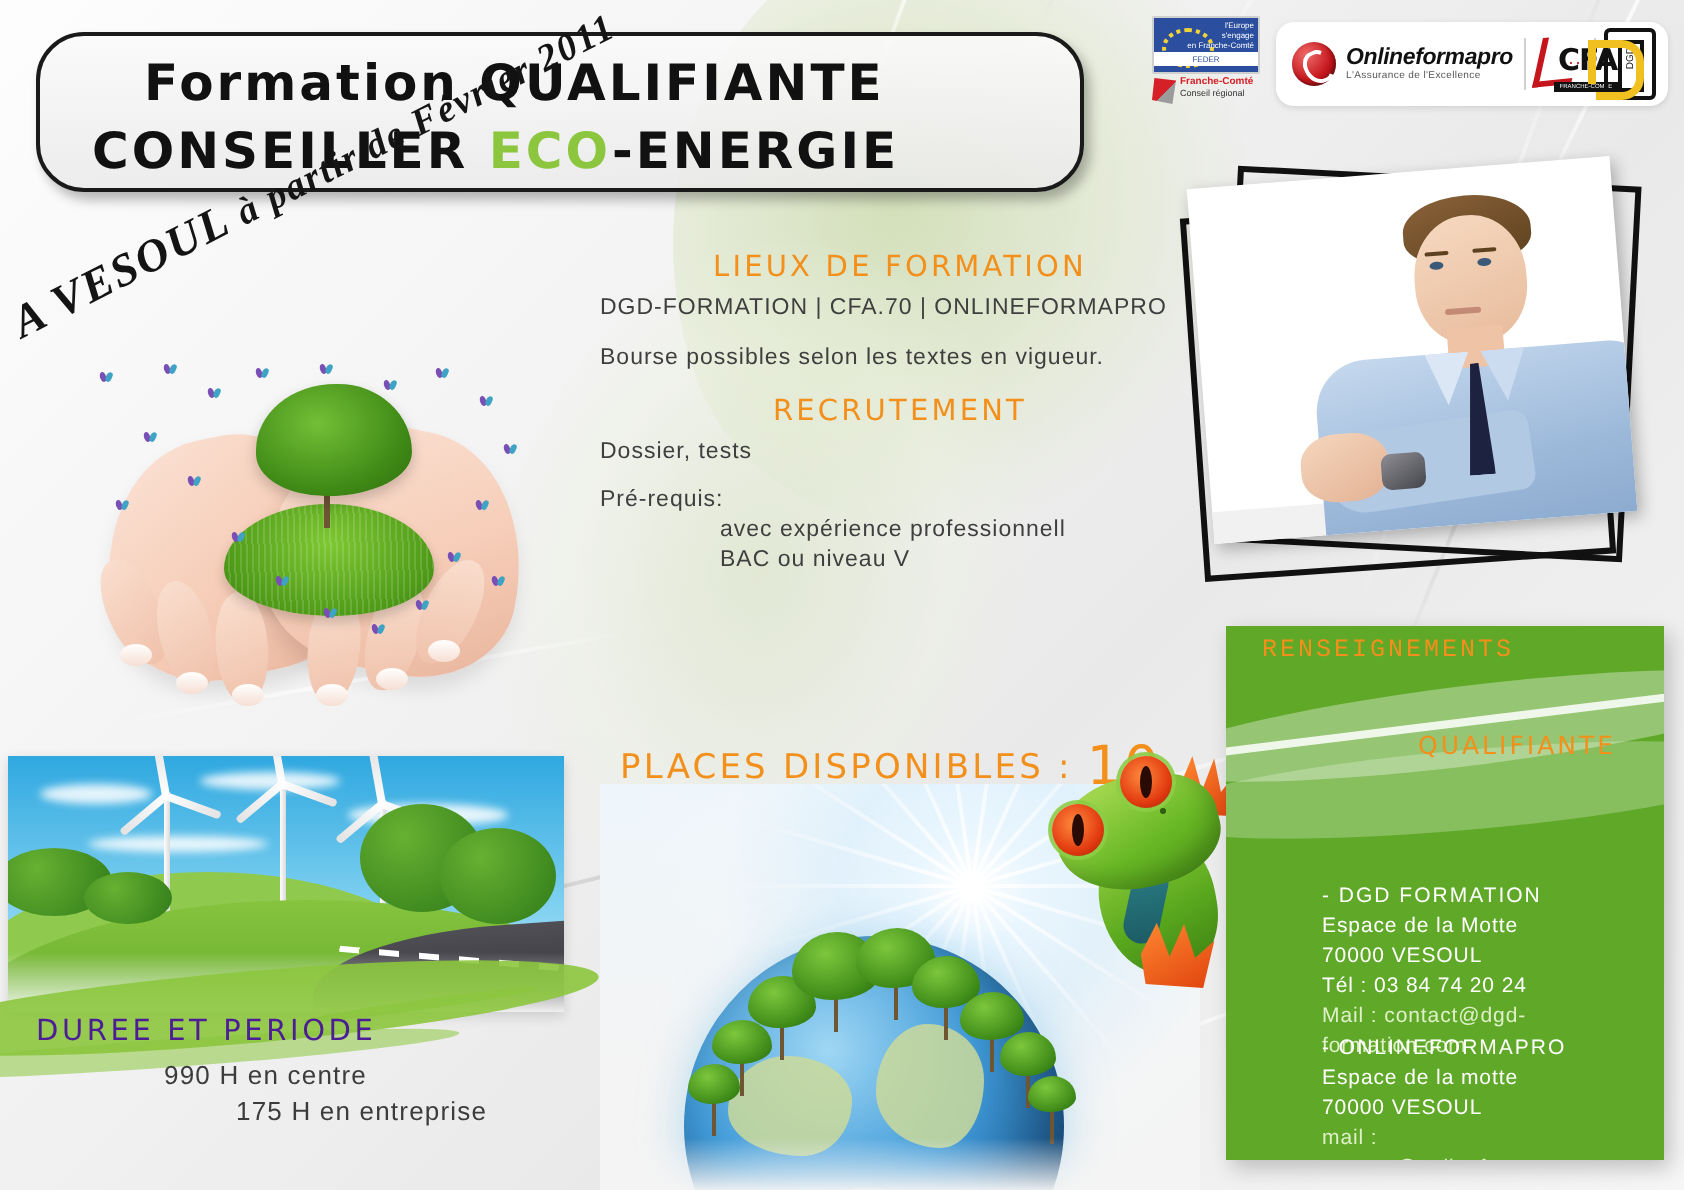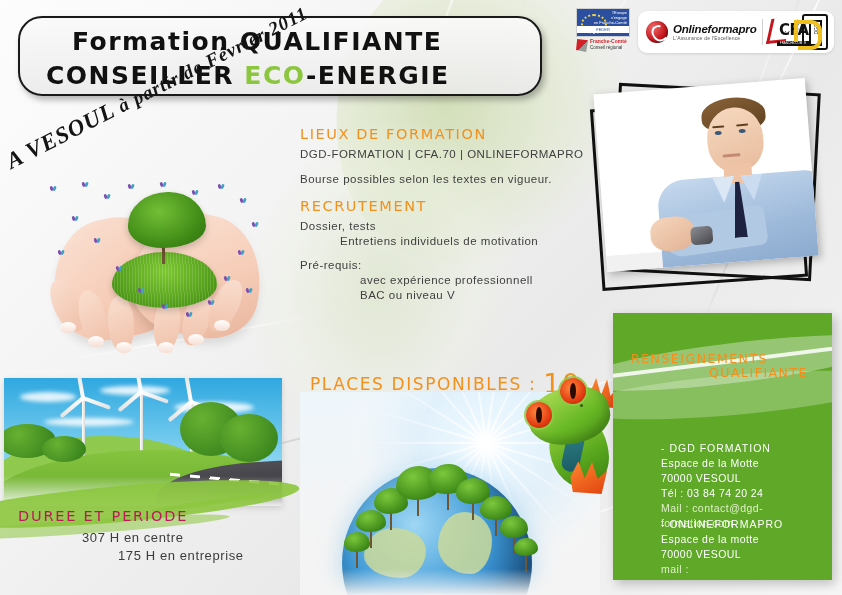--- a/index.html
+++ b/index.html
@@ -109,21 +109,21 @@
   .tree-crown{position:absolute;left:86px;top:12px;width:78px;height:56px;
     background:radial-gradient(ellipse at 40% 35%,#73bf36,#3f8a16 65%,#2f6b0f);
     border-radius:52% 48% 55% 45%/60% 62% 40% 38%;box-shadow:0 3px 7px rgba(0,0,0,.2);}
   .butterfly{position:absolute;width:6px;height:5px;}
   .butterfly i{position:absolute;width:3px;height:5px;border-radius:60% 40% 50% 50%;display:block;}
   .butterfly i:first-child{left:0;background:#7a4fb5;transform:rotate(-22deg);}
   .butterfly i:last-child{left:3px;background:#3fa3c4;transform:rotate(22deg);}
 
   
   #info{position:absolute;left:300px;top:126px;width:300px;color:#3a3a3a;}
-  .h-orange{color:#f3901c;font-size:14.5px;letter-spacing:1.6px;margin:0 0 6px 0;font-family:"DejaVu Sans",sans-serif;}
+  .h-orange{color:#f3901c;font-size:14.5px;letter-spacing:1.6px;margin:0 0 6px 0;font-family:"DejaVu Sans",sans-serif;text-align:center;}
   .p-body{font-size:11.5px;color:#3f3f3f;margin:0 0 13px 0;letter-spacing:.5px;}
   .p-tight{margin-bottom:3px;}
   .indent1{margin-left:40px;}
   .indent2{margin-left:60px;}
   #places{position:absolute;left:310px;top:368px;color:#f3901c;
     font-size:17px;letter-spacing:1.6px;font-family:"DejaVu Sans",sans-serif;white-space:nowrap;}
   #places .num{font-size:27px;vertical-align:-3px;}
 
   
   #photo{position:absolute;left:592px;top:84px;width:240px;height:200px;}
@@ -172,21 +172,21 @@
     background:repeating-linear-gradient(90deg,#fff 0 10px,transparent 10px 20px);transform:rotate(9deg);}
   .turbine{position:absolute;}
   .t-mast{position:absolute;left:0;top:0;width:3px;background:linear-gradient(90deg,#fff,#d9d9d9);}
   .blade{position:absolute;width:30px;height:4px;border-radius:3px;
     background:linear-gradient(90deg,#ffffff,#e2e2e2);transform-origin:1px 2px;}
   .wind-fade{position:absolute;left:0;bottom:0;width:100%;height:30px;
     background:linear-gradient(180deg,rgba(255,255,255,0),rgba(255,255,255,.92));}
 
   
   #duree{position:absolute;left:18px;top:508px;}
-  #duree .title{color:#be185d;font-size:14.5px;letter-spacing:1.8px;font-family:"DejaVu Sans",sans-serif;}
+  #duree .title{color:#4c1d95;font-size:14.5px;letter-spacing:1.8px;font-family:"DejaVu Sans",sans-serif;}
   #duree .l1{margin-left:64px;margin-top:6px;font-size:13px;color:#3c3c3c;letter-spacing:.6px;}
   #duree .l2{margin-left:100px;margin-top:3px;font-size:13px;color:#3c3c3c;letter-spacing:.6px;}
   .green-swoosh{position:absolute;background:#8cc63e;border-radius:50%;}
 
   
   #img-globe{position:absolute;left:300px;top:392px;width:300px;height:203px;overflow:hidden;}
   .globe-sky{position:absolute;inset:0;background:
      radial-gradient(circle at 62% 26%,rgba(255,255,255,.98) 0%,rgba(232,246,255,.85) 12%,rgba(211,236,252,.5) 28%,rgba(244,248,250,.25) 52%,rgba(246,246,246,0) 72%),
      linear-gradient(180deg,#eef6fb,#f4f4f4 70%);}
   .sunray{position:absolute;left:186px;top:50px;width:120px;height:2px;
@@ -225,21 +225,21 @@
     background:linear-gradient(160deg,#2c7f86,#1b5a63);transform:rotate(12deg);}
 
   
   #panel{position:absolute;left:613px;top:313px;width:219px;height:267px;
     background:#5fa828;box-shadow:3px 4px 10px rgba(0,0,0,.22);overflow:hidden;}
   .wave{position:absolute;left:-40px;width:320px;height:40px;border-radius:50%;}
   .wave1{top:30px;background:rgba(255,255,255,.35);transform:rotate(-7deg);}
   .wave2{top:46px;background:rgba(255,255,255,.85);height:4px;border-radius:4px;transform:rotate(-7deg);}
   .wave3{top:62px;background:rgba(255,255,255,.25);transform:rotate(-5deg);}
   .p-h{position:absolute;color:#f3901c;font-size:12.5px;letter-spacing:1.5px;font-family:"DejaVu Sans",sans-serif;}
-  #p-h1{left:18px;top:38px;}
+  #p-h1{left:18px;top:5px;font-family:Liberation Mono, monospace;}
   #p-h2{left:96px;top:52px;}
   .p-blk{position:absolute;color:#fff;font-size:10.5px;line-height:15px;letter-spacing:.45px;}
   #p-b1{left:48px;top:128px;}
   #p-b2{left:48px;top:204px;}
   .p-blk .nm{letter-spacing:1px;}
   .p-blk .dim{color:#dff0c9;}
 </style>
 </head>
 <body>
 
@@ -426,21 +426,20 @@
     <div>
       <div class="h-orange">LIEUX DE FORMATION</div>
       <div class="p-body">DGD-FORMATION | CFA.70 | ONLINEFORMAPRO</div>
     </div>
     <div>
       <div class="p-body">Bourse possibles selon les textes en vigueur.</div>
     </div>
     <div>
       <div class="h-orange">RECRUTEMENT</div>
       <div class="p-body p-tight">Dossier, tests</div>
-      <div class="p-body p-tight indent1">Entretiens individuels de motivation</div>
     </div>
     <div style="margin-top:12px">
       <div class="p-body p-tight">Pré-requis:</div>
       <div class="p-body p-tight indent2">avec expérience professionnell</div>
       <div class="p-body p-tight indent2">BAC ou niveau V</div>
     </div>
   </div>
 
   <div id="places">
     <span>PLACES DISPONIBLES :</span>
@@ -505,21 +504,21 @@
     <div class="road"></div>
     <div class="wind-fade"></div>
   </div>
 
   <div class="green-swoosh" style="left:-60px;top:486px;width:360px;height:36px;transform:rotate(-5deg);opacity:.9;"></div>
   <div class="green-swoosh" style="left:-70px;top:520px;width:300px;height:14px;transform:rotate(-4deg);opacity:.55;"></div>
   <div class="green-swoosh" style="left:150px;top:500px;width:120px;height:5px;transform:rotate(-8deg);opacity:.8;"></div>
 
   <div id="duree">
     <div class="title">DUREE ET PERIODE</div>
-    <div class="l1">307 H en centre</div>
+    <div class="l1">990 H en centre</div>
     <div class="l2">175 H en entreprise</div>
   </div>
 
   <div id="img-globe">
     <div class="globe-sky"></div>
     <div id="rays">
         <div class="sunray" style="transform: rotate(0deg);"></div>
         <div class="sunray" style="transform: rotate(16.3636deg);"></div>
         <div class="sunray" style="transform: rotate(32.7273deg);"></div>
         <div class="sunray" style="transform: rotate(49.0909deg);"></div>

